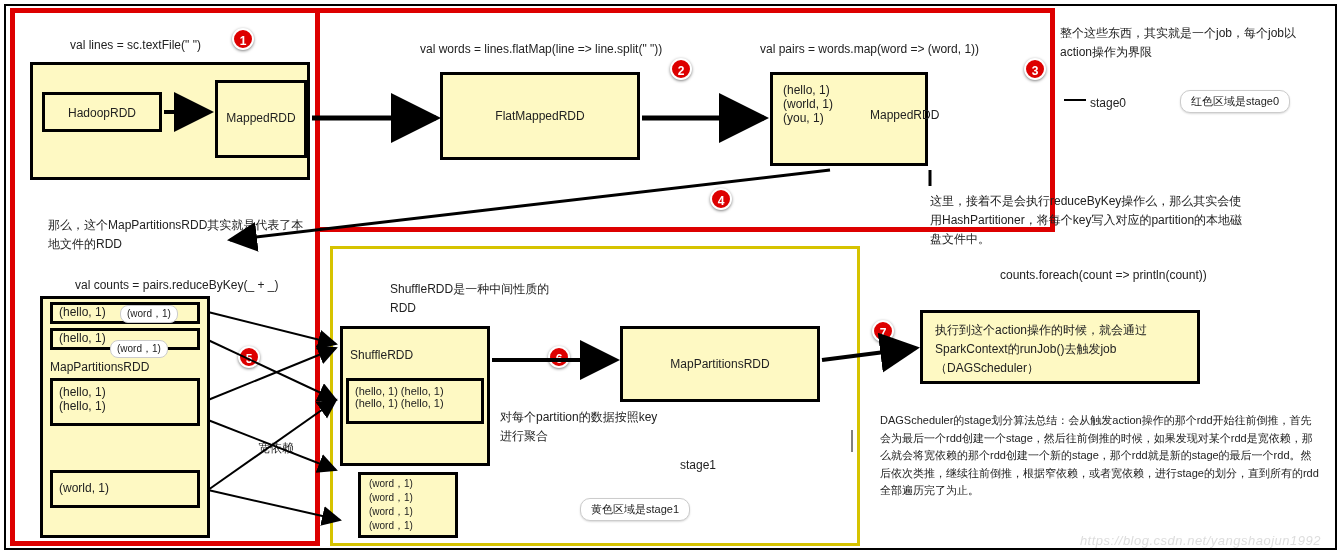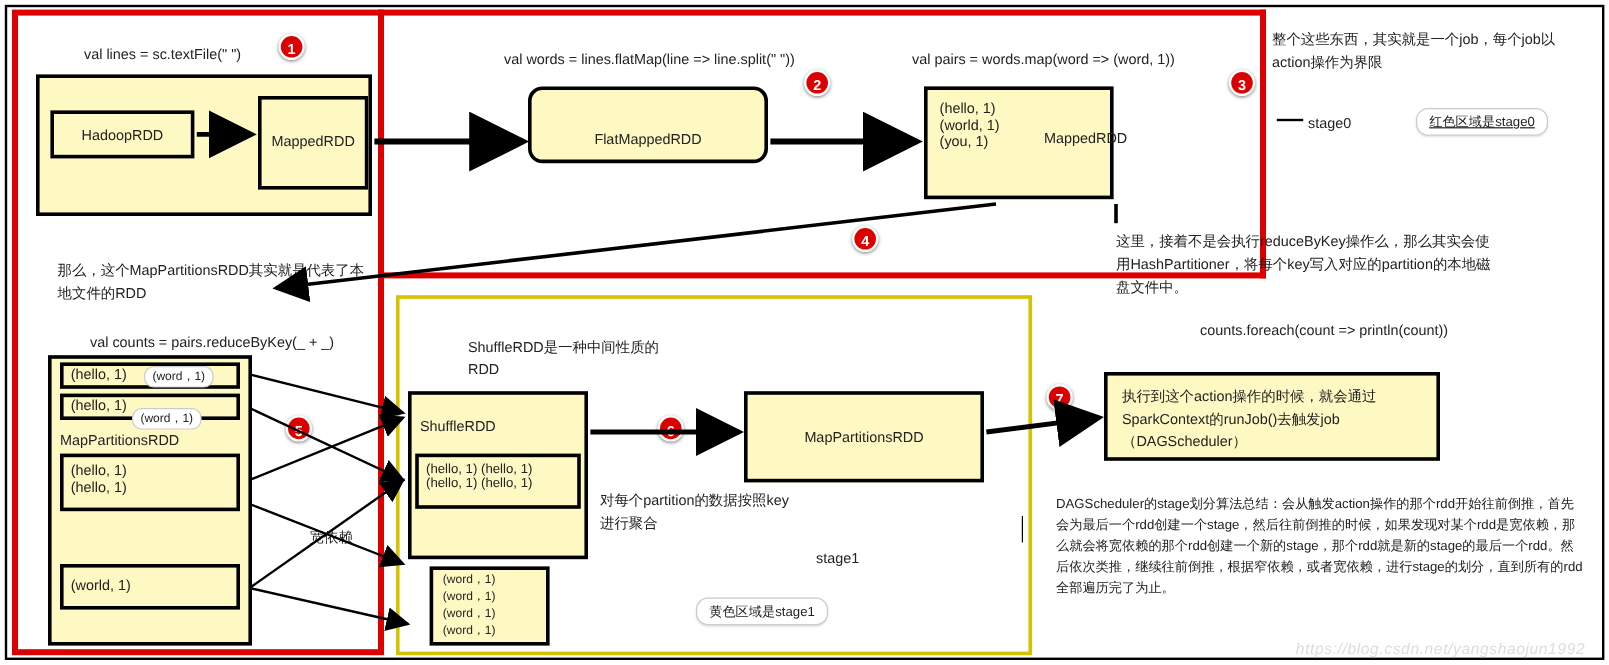--- a/index.html
+++ b/index.html
@@ -101,21 +101,21 @@
 
 <div class="yellow-box" style="left:330px; top:246px; width:530px; height:300px;"></div>
 
 <div class="text-plain" style="left:70px; top:38px;">val lines = sc.textFile(" ")</div>
 
 <div class="bbox" style="left:30px; top:62px; width:280px; height:118px;"></div>
 <div class="bbox" style="left:42px; top:92px; width:120px; height:40px; text-align:center; line-height:36px;">HadoopRDD</div>
 <div class="bbox" style="left:215px; top:80px; width:92px; height:78px; text-align:center; line-height:70px;">MappedRDD</div>
 
 <div class="text-plain" style="left:420px; top:42px;">val words = lines.flatMap(line =&gt; line.split(" "))</div>
-<div class="bbox" style="left:440px; top:72px; width:200px; height:64px; text-align:center; line-height:82px;border-radius:12px;">FlatMappedRDD</div>
+<div class="bbox" style="left:440px; top:72px; width:200px; height:88px; text-align:center; line-height:82px;">FlatMappedRDD</div>
 
 <div class="text-plain" style="left:760px; top:42px;">val pairs = words.map(word =&gt; (word, 1))</div>
 <div class="bbox" style="left:770px; top:72px; width:158px; height:94px; padding:8px 10px; white-space:pre-line;">(hello, 1)
 (world, 1)
 (you, 1)</div>
 <div class="text-plain" style="left:870px; top:108px;">MappedRDD</div>
 
 <div class="text-wrap" style="left:24px; top:216px; width:260px;margin-left:24px;">那么，这个MapPartitionsRDD其实就是代表了本地文件的RDD</div>
 
 <div class="text-plain" style="left:75px; top:278px;">val counts = pairs.reduceByKey(_ + _)</div>
@@ -143,21 +143,21 @@
 (word，1)
 (word，1)
 (word，1)</div>
 
 <div class="bbox" style="left:620px; top:326px; width:200px; height:76px; text-align:center; line-height:70px;">MapPartitionsRDD</div>
 <div class="text-wrap" style="left:500px; top:408px; width:160px;">对每个partition的数据按照key进行聚合</div>
 <div class="text-plain" style="left:680px; top:458px;">stage1</div>
 
 <div class="text-wrap" style="left:1060px; top:0; width:260px;margin-top:24px;">整个这些东西，其实就是一个job，每个job以action操作为界限</div>
 <div class="text-plain" style="left:1090px; top:96px;">stage0</div>
-<div class="badge" style="left:1180px; top:90px;text-decoration:underline;">红色区域是stage0</div>
+<div class="badge" style="left:1180px; top:90px;">红色区域是stage0</div>
 
 <div class="text-wrap" style="left:930px; top:192px; width:320px;">这里，接着不是会执行reduceByKey操作么，那么其实会使用HashPartitioner，将每个key写入对应的partition的本地磁盘文件中。</div>
 
 <div class="text-plain" style="left:1000px; top:268px;">counts.foreach(count =&gt; println(count))</div>
 
 <div class="bbox" style="left:920px; top:310px; width:280px; height:74px; padding:8px 12px; white-space:normal; line-height:1.6;">执行到这个action操作的时候，就会通过SparkContext的runJob()去触发job（DAGScheduler）</div>
 
 <div class="text-wrap" style="left:880px; top:412px; width:440px; font-size:11px;">DAGScheduler的stage划分算法总结：会从触发action操作的那个rdd开始往前倒推，首先会为最后一个rdd创建一个stage，然后往前倒推的时候，如果发现对某个rdd是宽依赖，那么就会将宽依赖的那个rdd创建一个新的stage，那个rdd就是新的stage的最后一个rdd。然后依次类推，继续往前倒推，根据窄依赖，或者宽依赖，进行stage的划分，直到所有的rdd全部遍历完了为止。</div>
 
 <div class="badge" style="left:580px; top:498px;">黄色区域是stage1</div>

